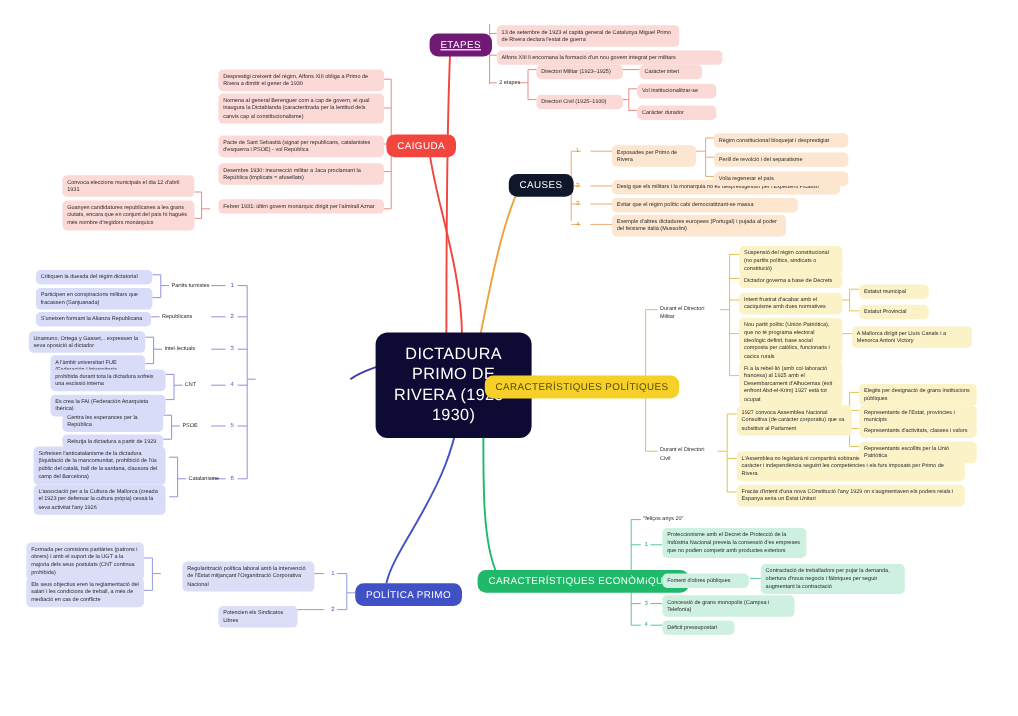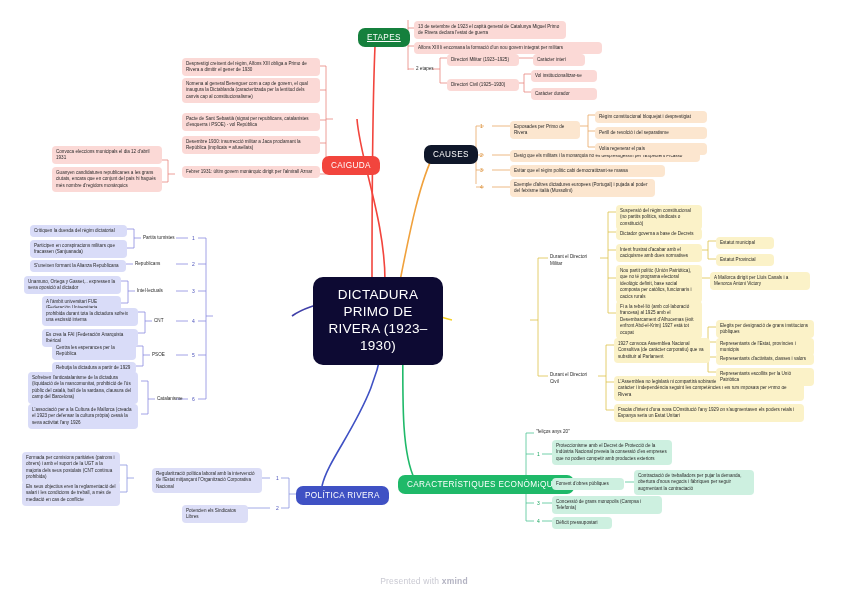--- a/index.html
+++ b/index.html
@@ -27,21 +27,21 @@
   }
 
   
   .branch {
     color:#fff; border-radius:7px;
     padding:5px 9px;
     font-size:8.2px; letter-spacing:.35px;
     white-space:nowrap; text-align:center;
     font-weight:400;
   }
-  .b-etapes   { background:#15803d;text-decoration:underline; }
+  .b-etapes   { background:#701a75;text-decoration:underline; }
   .b-caiguda  { background:#f2453d; }
   .b-causes   { background:#0f172a; }
   .b-carpol   { background:#f5d028; color:#5a4a00; }
   .b-carecon  { background:#1fb969; }
   .b-polsoc   { background:#3f51c4; }
   .b-oposicio { background:#3f3fa8; }
 
   
   .leaf {
     position:absolute;
@@ -161,21 +161,21 @@
 <div class="leaf r-fill" style="left:414px; top:42px; width:188px;">Alfons XIII li encomana la formació d'un nou govern integrat per militars</div>
 <div class="leaf plain" style="left:414px; top:65px; width:28px;">2 etapes</div>
 
 <div class="leaf r-fill" style="left:447px; top:54px; width:72px;">Directori Militar (1923–1925)</div>
 <div class="leaf r-fill" style="left:447px; top:79px; width:72px;">Directori Civil (1925–1930)</div>
 
 <div class="leaf r-fill" style="left:533px; top:54px; width:52px;">Caràcter interí</div>
 <div class="leaf r-fill" style="left:531px; top:70px; width:66px;">Vol institucionalitzar-se</div>
 <div class="leaf r-fill" style="left:531px; top:88px; width:66px;">Caràcter durador</div>
 
-<div class="node branch b-caiguda" style="left:322px; top:112px;margin-top:44px;">CAIGUDA</div>
+<div class="node branch b-caiguda" style="left:322px; top:112px;">CAIGUDA</div>
 
 <div class="leaf r-fill" style="left:182px; top:58px; width:138px;">Desprestigi creixent del règim, Alfons XIII obliga a Primo de Rivera a dimitir el gener de 1930</div>
 <div class="leaf r-fill" style="left:182px; top:78px; width:138px;">Nomena al general Berenguer com a cap de govern, el qual inaugura la Dictablanda (caracteritzada per la lentitud dels canvis cap al constitucionalisme)</div>
 <div class="leaf r-fill" style="left:182px; top:113px; width:138px;">Pacte de Sant Sebastià (signat per republicans, catalanistes d'esquerra i PSOE) - vol República</div>
 <div class="leaf r-fill" style="left:182px; top:136px; width:138px;">Desembre 1930: insurrecció militar a Jaca proclamant la República (implicats = afusellats)</div>
 <div class="leaf r-fill" style="left:182px; top:166px; width:138px;">Febrer 1931: últim govern monàrquic dirigit per l'almirall Aznar</div>
 
 <div class="leaf r-fill" style="left:52px; top:146px; width:110px;">Convoca eleccions municipals el dia 12 d'abril 1931</div>
 <div class="leaf r-fill" style="left:52px; top:167px; width:110px;">Guanyen candidatures republicanes a les grans ciutats, encara que en conjunt del país hi hagués més nombre d'regidors monàrquics</div>
 
@@ -188,20 +188,21 @@
 
 <div class="leaf o-fill" style="left:510px; top:121px; width:70px;">Exposades per Primo de Rivera</div>
 <div class="leaf o-fill" style="left:510px; top:150px; width:190px;">Desig que els militars i la monarquia no es desprestigessin per l'Expedient Picasso</div>
 <div class="leaf o-fill" style="left:510px; top:165px; width:155px;">Evitar que el règim polític cabi democratitzant-se massa</div>
 <div class="leaf o-fill" style="left:510px; top:179px; width:145px;">Exemple d'altres dictadures europees (Portugal) i pujada al poder del feixisme italià (Mussolini)</div>
 
 <div class="leaf o-fill" style="left:595px; top:111px; width:112px;">Règim constitucional bloquejat i desprestigiat</div>
 <div class="leaf o-fill" style="left:595px; top:127px; width:112px;">Perill de revolció i del separatisme</div>
 <div class="leaf o-fill" style="left:595px; top:143px; width:112px;">Volia regenerar el país</div>
 
+<div class="node branch b-carpol" style="left:404px; top:313px;">CARACTERÍSTIQUES POLÍTIQUES</div>
 
 <div class="leaf plain" style="left:548px; top:253px; width:54px;">Durant el Directori Militar</div>
 <div class="leaf plain" style="left:548px; top:371px; width:50px;">Durant el Directori Civil</div>
 
 <div class="leaf y-fill" style="left:616px; top:205px; width:86px;">Suspensió del règim constitucional (no partits polítics, sindicats o constitució)</div>
 <div class="leaf y-fill" style="left:616px; top:228px; width:86px;">Dictador governa a base de Decrets</div>
 <div class="leaf y-fill" style="left:616px; top:244px; width:86px;">Intent frustrat d'acabar amb el caciquisme amb dues normatives</div>
 <div class="leaf y-fill" style="left:616px; top:265px; width:86px;">Nou partit polític (Unión Patriótica), que no té programa electoral ideològic definit, base social composta per catòlics, funcionaris i cacics rurals</div>
 <div class="leaf y-fill" style="left:616px; top:301px; width:86px;">Fi a la rebel·lió (amb col·laboració francesa) al 1925 amb el Desembarcament d'Alhucemas (èxit enfront Abd-el-Krim) 1927 està tot ocupat</div>
 
@@ -227,21 +228,21 @@
 <div class="num g" style="left:537px; top:500px;">3</div>
 <div class="num g" style="left:537px; top:518px;">4</div>
 
 <div class="leaf g-fill" style="left:552px; top:440px; width:120px;">Proteccionisme amb el Decret de Protecció de la Indústria Nacional preveia la consessió d'es empreses que no podien competir amb productes exteriors</div>
 <div class="leaf g-fill" style="left:552px; top:478px; width:72px;">Foment d'obres públiques</div>
 <div class="leaf g-fill" style="left:552px; top:496px; width:110px;">Concessió de grans monopolis (Campsa i Telefonía)</div>
 <div class="leaf g-fill" style="left:552px; top:517px; width:60px;">Dèficit pressupostari</div>
 
 <div class="leaf g-fill" style="left:634px; top:470px; width:120px;">Contractació de treballadors per pujar la demanda, obertura d'nous negocis i fàbriques per seguir augmentant la contractació</div>
 
-<div class="node branch b-polsoc" style="left:296px; top:486px;">POLÍTICA RIVERA</div>
+<div class="node branch b-polsoc" style="left:296px; top:486px;">POLÍTICA PRIMO</div>
 
 <div class="num b" style="left:276px; top:475px;">1</div>
 <div class="num b" style="left:276px; top:505px;">2</div>
 
 <div class="leaf bl-fill" style="left:152px; top:468px; width:110px;">Regularització política laboral amb la intervenció de l'Estat mitjançant l'Organització Corporativa Nacional</div>
 <div class="leaf bl-fill" style="left:182px; top:505px; width:66px;">Potencien els Sindicatos Libres</div>
 
 <div class="leaf bl-fill" style="left:22px; top:452px; width:98px;">Formada per comisions paritàries (patrons i obrers) i amb el suport de la UGT a la majoria dels seus postulats (CNT continua prohibida)</div>
 <div class="leaf bl-fill" style="left:22px; top:481px; width:98px;">Els seus objectius eren la reglamentació del salari i les condicions de treball, a més de mediació en cas de conflicte</div>
 
@@ -270,17 +271,14 @@
 
 <div class="leaf bl2-fill" style="left:42px; top:308px; width:96px;">prohibida durant tota la dictadura sofreix una escissió interna</div>
 <div class="leaf bl2-fill" style="left:42px; top:329px; width:96px;">Es crea la FAI (Federación Anarquista Ibérica)</div>
 
 <div class="leaf bl2-fill" style="left:52px; top:342px; width:84px;">Centra les esperances per la República</div>
 <div class="leaf bl2-fill" style="left:52px; top:362px; width:84px;">Rebutja la dictadura a partir de 1929</div>
 
 <div class="leaf bl2-fill" style="left:28px; top:372px; width:110px;">Sofreixen l'anticatalanisme de la dictadura (liquidació de la mancomunitat, prohibició de l'ús públic del català, ball de la sardana, clausura del camp del Barcelona)</div>
 <div class="leaf bl2-fill" style="left:28px; top:404px; width:110px;">L'associació per a la Cultura de Mallorca (creada el 1923 per defensar la cultura pròpia) cessà la seva activitat l'any 1926</div>
 
-<div class="footer">
-  <span>Presented with </span><b>xmind</b>
+
 </div>
 
-</div>
-
 </body></html>

